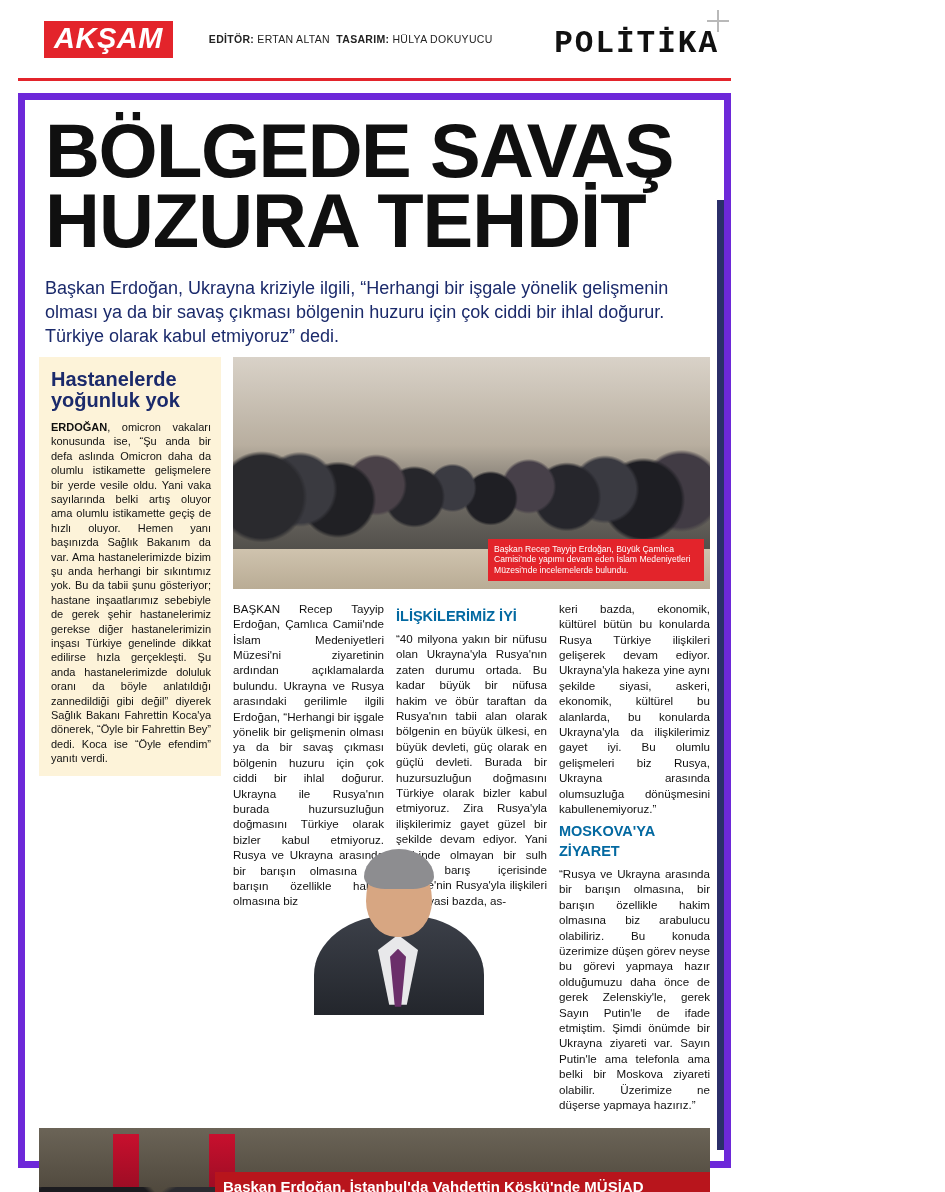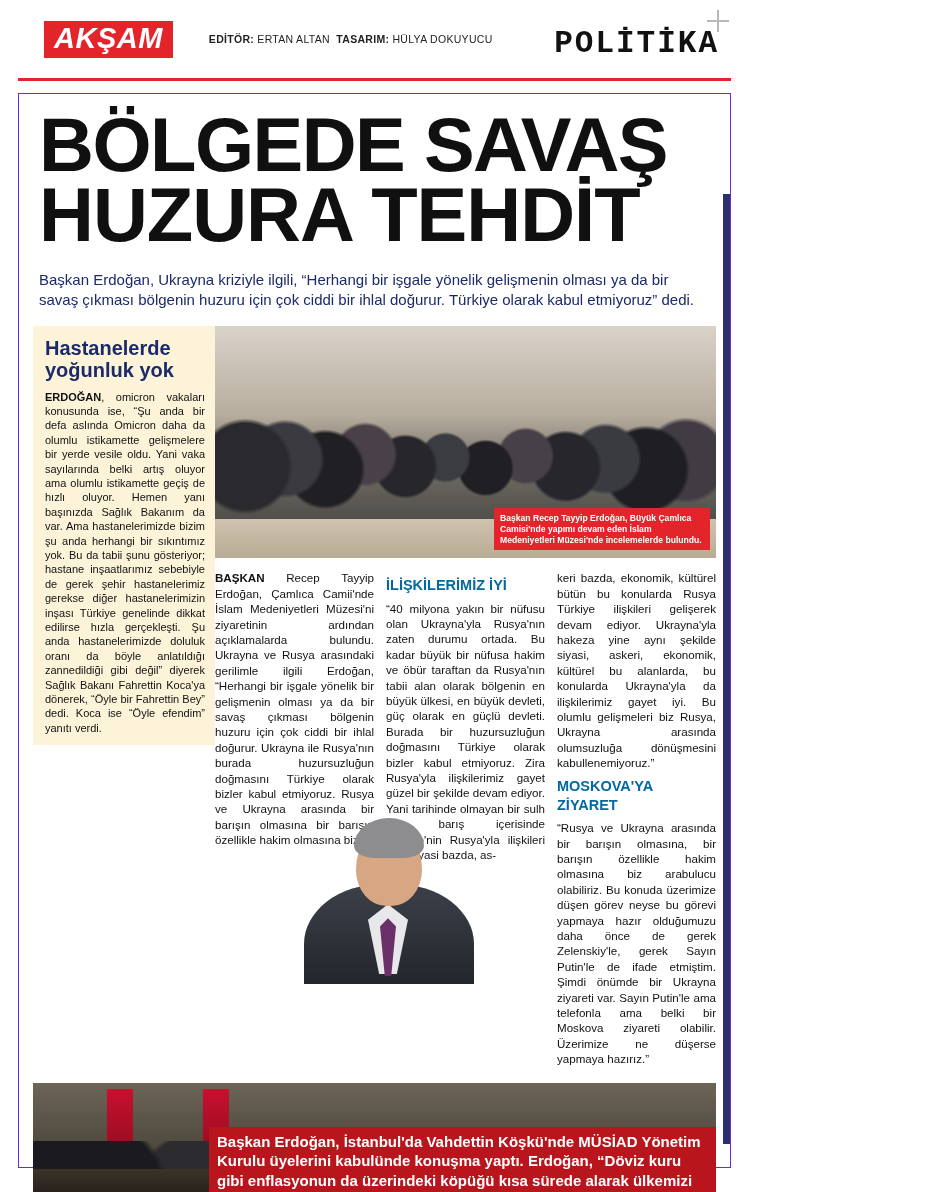--- a/index.html
+++ b/index.html
@@ -77,21 +77,21 @@
   .rule-red {
     height: 3px;
     background: #e3242b;
     margin: 0 18px;
   }
 
   
   .frame {
     position: relative;
     margin: 12px 18px 0 18px;
-    border: 1px solid #6d28d9;
+    border: 7px solid #6d28d9;
     height: 1075px;
     box-sizing: border-box;
     padding: 10px 14px 12px 14px;
   }
   .right-edge-bar {
     position: absolute;
     right: 0;
     top: 100px;
     width: 7px;
     height: 950px;
@@ -104,31 +104,32 @@
     line-height: 0.92;
     font-weight: bold;
     letter-spacing: -1.5px;
     text-align: left;
     margin: 6px 0 0 6px;
     color: #101010;
   }
   .headline .l2 { letter-spacing: -1px; }
 
   .deck {
-    font-size: 15px;
+    font-size: 18px;
     line-height: 1.35;
     color: #1b2a6b;
     margin: 20px 6px 0 6px;
     font-weight: 500;
   }
 
   
   .content {
     display: flex;
-    margin-top: 16px;
+    margin-top: 8px;
+    gap: 12px;
   }
   .col-left {
     width: 182px;
     background: #fdf3d9;
     padding: 12px 10px 10px 12px;
     box-sizing: border-box;
     align-self: flex-start;
   }
   .col-left h2 {
     color: #1b2a6b;
@@ -184,31 +185,31 @@
     position: absolute;
     right: 6px;
     bottom: 8px;
     width: 216px;
     background: #e3242b;
     color: #fff;
     font-size: 8.6px;
     line-height: 1.24;
     padding: 5px 6px;
     box-sizing: border-box;
-    font-weight: bold;
+    font-weight: normal;
   }
 
   .cols3 {
     display: flex;
     gap: 12px;
     margin-top: 12px;
   }
   .col { width: 33.33%; font-size: 11.6px; line-height: 1.33; text-align: justify; }
   .col p { margin: 0 0 6px 0; }
-  .col p b { font-weight: bold; }
+  .col p b { font-weight: normal; }
   .col h3 {
     font-size: 14.5px;
     font-weight: bold;
     color: #0369a1;
     margin: 6px 0 5px 0;
   }
   .colc { position: relative; }
 
   
   .portrait {

